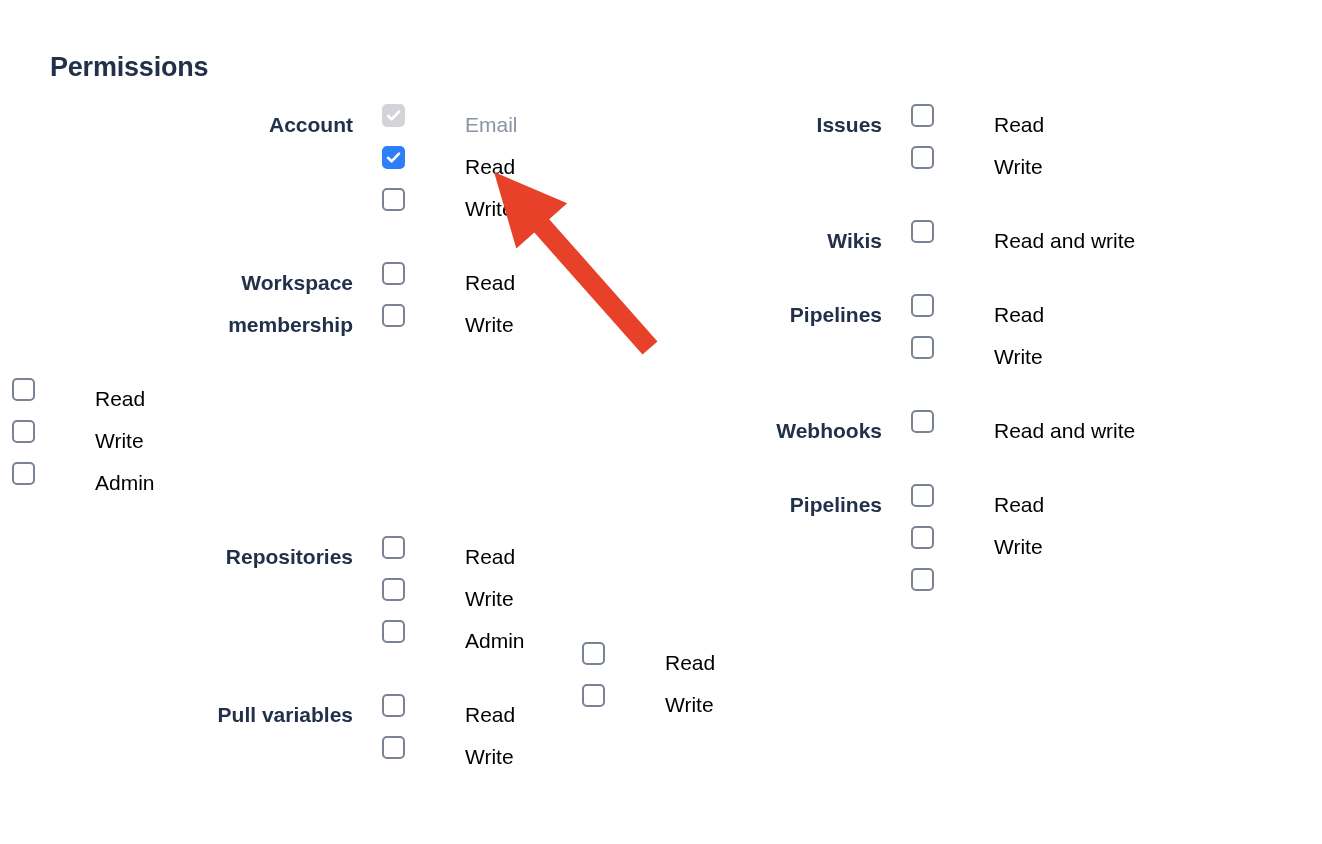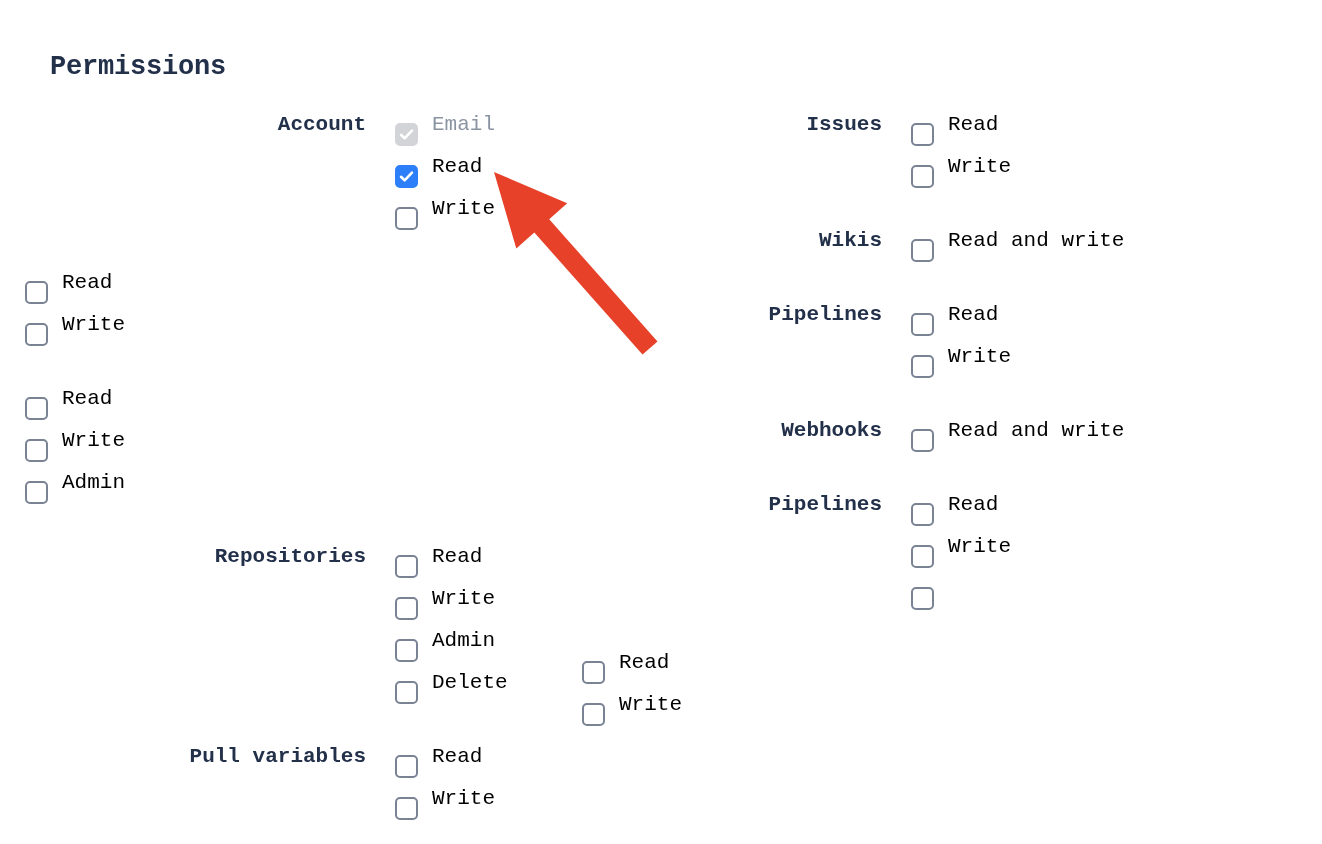--- a/index.html
+++ b/index.html
@@ -15,21 +15,20 @@
     -webkit-font-smoothing: antialiased;
     position: relative;
     overflow: hidden;
   }
 
   #page {
     position: relative;
     width: 1322px;
     height: 844px;
     background: #ffffff;
-    font-family: Liberation Mono, monospace;
   }
 
   .page-title {
     position: absolute;
     left: 50px;
     top: 50px;
     font-size: 27px;
     font-weight: bold;
     color: #22304a;
     letter-spacing: -0.2px;
@@ -40,21 +39,21 @@
     position: absolute;
     left: 0;
     top: 104px;
     width: 1322px;
   }
 
   .col {
     position: absolute;
     top: 0;
   }
-  .col-left  { left: 1px;   width: 660px; padding-left: 24px; }
+  .col-left  { left: 12px;   width: 660px; }
   .col-right { left: 582px; width: 660px; }
 
   .perm-group {
     display: flex;
     align-items: flex-start;
     margin-bottom: 32px;
   }
   .perm-group:last-child { margin-bottom: 0; }
 
   .group-label {
@@ -70,23 +69,24 @@
   .col-left  .group-label { width: 341px; }
   .col-right .group-label { width: 300px; }
 
   .group-options {
     flex: 1 1 auto;
     padding-top: 0;
   }
 
   .option-row {
     display: flex;
-    align-items: flex-end;
+    align-items: flex-start;
     height: 42px;
     cursor: pointer;
+    gap: 46px;
   }
 
   .checkbox {
     flex: 0 0 auto;
     width: 23px;
     height: 23px;
     box-sizing: border-box;
     border-radius: 5px;
     border: 2px solid #7a8394;
     background: #ffffff;
@@ -155,20 +155,22 @@
               </span>
               <span class="option-label">Read</span>
             </label>
             <label class="option-row">
               <span class="checkbox"></span>
               <span class="option-label">Write</span>
             </label>
           </div>
         </div>
         <div class="perm-group">
+          <div class="group-label">Workspace
+membership</div>
           <div class="group-options">
             <label class="option-row">
               <span class="checkbox"></span>
               <span class="option-label">Read</span>
             </label>
             <label class="option-row">
               <span class="checkbox"></span>
               <span class="option-label">Write</span>
             </label>
           </div>
@@ -196,24 +198,20 @@
               <span class="checkbox"></span>
               <span class="option-label">Read</span>
             </label>
             <label class="option-row">
               <span class="checkbox"></span>
               <span class="option-label">Write</span>
             </label>
             <label class="option-row">
               <span class="checkbox"></span>
               <span class="option-label">Admin</span>
-            </label>
-            <label class="option-row">
-              <span class="checkbox"></span>
-              <span class="option-label">Delete</span>
             </label>
           </div>
         </div>
         <div class="perm-group">
           <div class="group-label">Pull variables</div>
           <div class="group-options">
             <label class="option-row">
               <span class="checkbox"></span>
               <span class="option-label">Read</span>
             </label>

